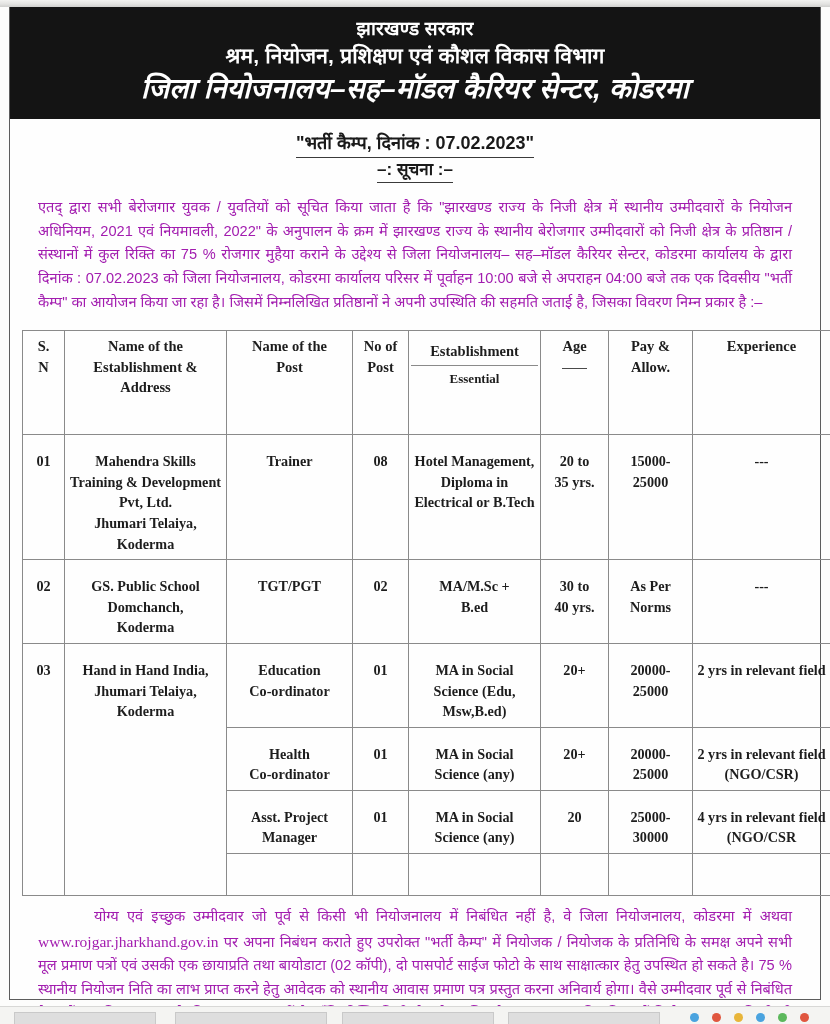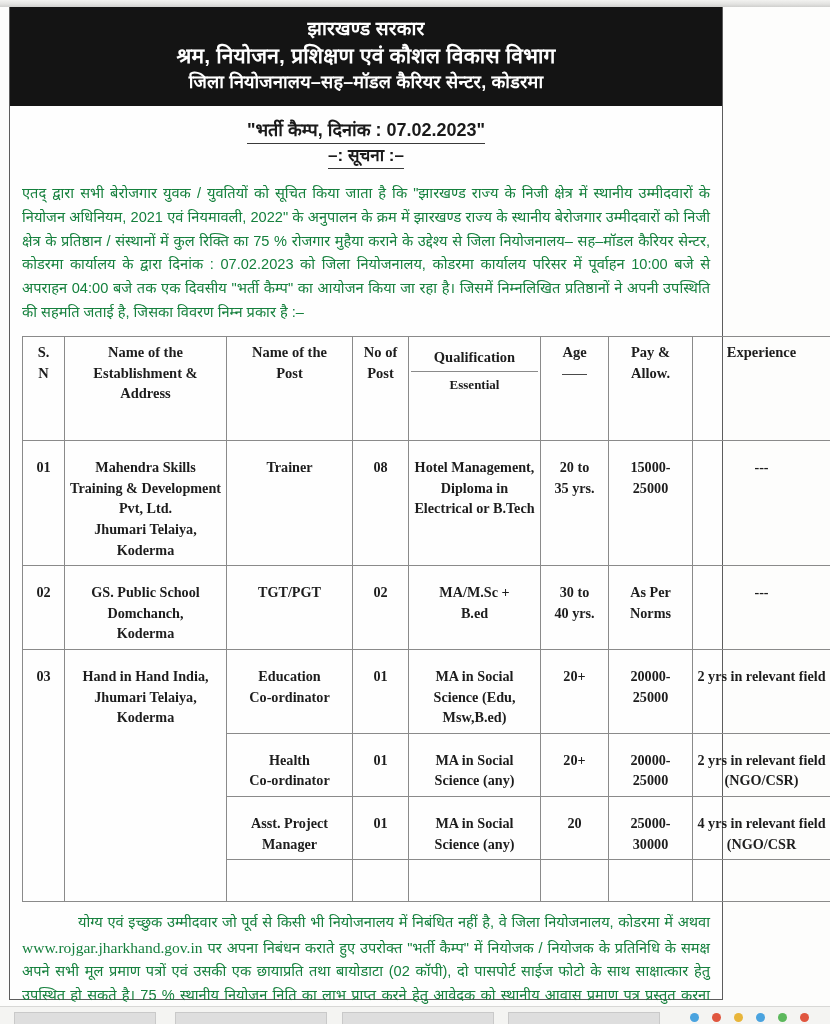--- a/index.html
+++ b/index.html
@@ -27,21 +27,21 @@
     position: absolute;
     left: 0; top: 0;
     width: 830px; height: 7px;
     background: linear-gradient(to bottom, #f2f2f0 0%, #e2e2e0 60%, #cfcfcd 100%);
   }
 
   .doc-frame {
     position: absolute;
     left: 9px;
     top: 7px;
-    width: 714px;
+    width: 812px;
     height: 993px;
     border: 1.5px solid #5d5d5d;
     border-top: none;
     background: #fefefe;
     box-sizing: border-box;
   }
 
   
   .masthead {
     background: #141414;
@@ -50,21 +50,21 @@
     text-align: center;
   }
   .masthead .line {
     font-family: "Liberation Sans", "DejaVu Sans", sans-serif;
     font-weight: 700;
     letter-spacing: 0.2px;
     line-height: 1.36;
   }
   .mh1 { font-size: 19px; }
   .mh2 { font-size: 21px; }
-  .mh3 { font-size: 18px; }
+  .mh3 { font-size: 28px; font-style: italic; }
 
   
   .titles {
     text-align: center;
     padding-top: 13px;
   }
   .camp-title {
     font-family: "Liberation Sans", "DejaVu Sans", sans-serif;
     font-size: 18px;
     font-weight: 700;
@@ -85,22 +85,22 @@
   }
 
   
   .body-wrap { padding: 0 12px; }
 
   .para {
     font-family: "Liberation Sans", "DejaVu Sans", sans-serif;
     font-size: 14.6px;
     line-height: 1.62;
     text-align: justify;
-    color: #15803d;
-    margin: 0;
+    color: #a21caf;
+    margin: 16px;
   }
   .para.intro { margin-top: 13px; }
   .para.closing { margin-top: 9px; text-indent: 56px; }
   .para.final { margin-top: 9px; text-indent: 56px; }
 
   .para .latin {
     font-family: "Liberation Serif", "DejaVu Serif", serif;
     font-size: 15.5px;
   }
 
@@ -239,21 +239,21 @@
             </th>
             <th>
               <span>Name of the</span><br>
               <span>Post</span>
             </th>
             <th>
               <span>No of</span><br>
               <span>Post</span>
             </th>
             <th class="qual">
-              <div class="qtop">Qualification</div>
+              <div class="qtop">Establishment</div>
               <div class="qbot">Essential</div>
             </th>
             <th class="u-head">
               <span class="ul">Age</span>
             </th>
             <th>
               <span>Pay &amp;</span><br>
               <span>Allow.</span>
             </th>
             <th>

